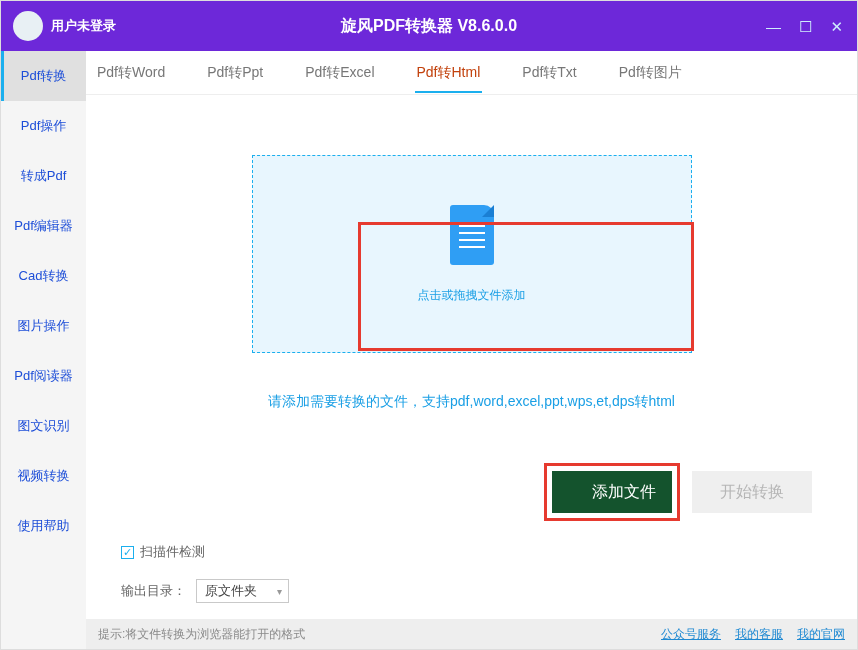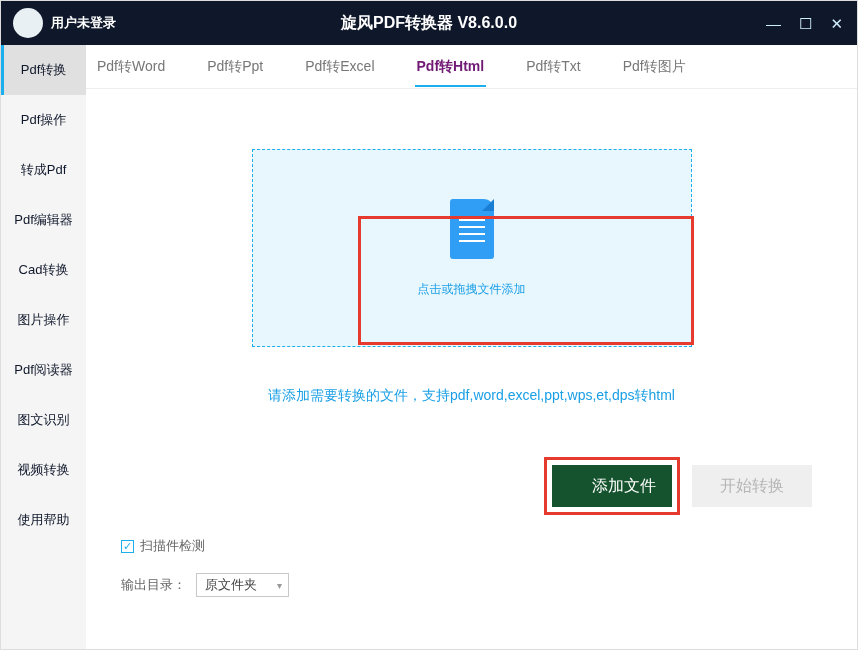--- a/index.html
+++ b/index.html
@@ -1,38 +1,38 @@
 <!DOCTYPE html>
 <html><head>
 <meta charset="utf-8">
 <style>
 * { box-sizing: border-box; margin: 0; padding: 0; }
 body { font-family: "Microsoft YaHei", sans-serif; font-size: 13px; color: #666; background: #fff; }
 
 .window { width: 858px; height: 650px; display: flex; flex-direction: column; border: 1px solid #ddd; }
 
-.titlebar { height: 44px; background: #0f172a; display: flex; align-items: center; position: relative; justify-content: center; }
+.titlebar { height: 50px; background: #6d28d9; display: flex; align-items: center; position: relative; justify-content: center; }
 .avatar { width: 30px; height: 30px; border-radius: 50%; background: #e8f0f4; margin-left: 12px; flex-shrink: 0; }
 .user-status { color: #fff; font-size: 13px; margin-left: 8px; font-weight: bold; }
 .app-title { position: absolute; left: 50%; transform: translateX(-50%); color: #fff; font-size: 16px; font-weight: bold; }
 .window-controls { margin-left: auto; display: flex; gap: 18px; padding-right: 14px; color: #cfeefd; }
 .window-controls span { cursor: pointer; font-size: 15px; line-height: 1; }
 
 .body { flex: 1; display: flex; overflow: hidden; }
 
 .sidebar { width: 85px; background: #f5f5f5; display: flex; flex-direction: column; }
-.sidebar-item { height: 50px; display: flex; align-items: center; justify-content: center; font-size: 13px; color: #0f172a; cursor: pointer; }
+.sidebar-item { height: 50px; display: flex; align-items: center; justify-content: center; font-size: 13px; color: #1d4ed8; cursor: pointer; }
 .sidebar-item.active { background: #e0e0e0; position: relative; }
 .sidebar-item.active::before { content: ""; position: absolute; left: 0; top: 0; bottom: 0; width: 3px; background: #1bafee; }
 
 .main { flex: 1; display: flex; flex-direction: column; }
 
 .tabs { height: 44px; display: flex; align-items: center; gap: 42px; padding-left: 11px; border-bottom: 1px solid #eee; }
 .tab { font-size: 14px; color: #777; cursor: pointer; padding: 10px 0; position: relative; }
-.tab.active { color: #701a75; font-weight: bold; }
+.tab.active { color: #c2410c; }
 .tab.active::after { content: ""; position: absolute; left: -2px; right: -2px; bottom: -1px; height: 2px; background: #1bafee; }
 
 .content { flex: 1; padding: 60px 20px 10px 20px; position: relative; }
 
 .dropzone-wrapper { position: relative; width: 440px; height: 198px; margin: 0 auto; }
 .dropzone { width: 100%; height: 100%; border: 1px dashed #1bafee; background: #e8f6fe; display: flex; flex-direction: column; align-items: center; justify-content: center; cursor: pointer; }
 .doc-icon { width: 44px; height: 60px; background: #2f9ef4; border-radius: 3px 10px 3px 3px; position: relative; margin-bottom: 22px; }
 .doc-icon::before { content: ""; position: absolute; right: 0; top: 0; border-style: solid; border-width: 0 0 12px 12px; border-color: transparent transparent #1a7fd4 transparent; }
 .doc-icon::after { content: ""; position: absolute; left: 9px; right: 9px; top: 20px; height: 26px; background: repeating-linear-gradient(to bottom, #fff, #fff 2px, transparent 2px, transparent 7px); }
 .dropzone-text { color: #1a9fe5; font-size: 12px; }
@@ -147,15 +147,23 @@
           <div class="output-row">
             <span>输出目录：</span>
             <span class="select">
               <span>原文件夹</span>
               <span class="arrow">▾</span>
             </span>
           </div>
         </div>
       </div>
 
+      <div class="footer">
+        <span>提示:将文件转换为浏览器能打开的格式</span>
+        <div class="footer-links">
+          <a>公众号服务</a>
+          <a>我的客服</a>
+          <a>我的官网</a>
+        </div>
+      </div>
     </div>
   </div>
 </div>
 
 </body></html>

